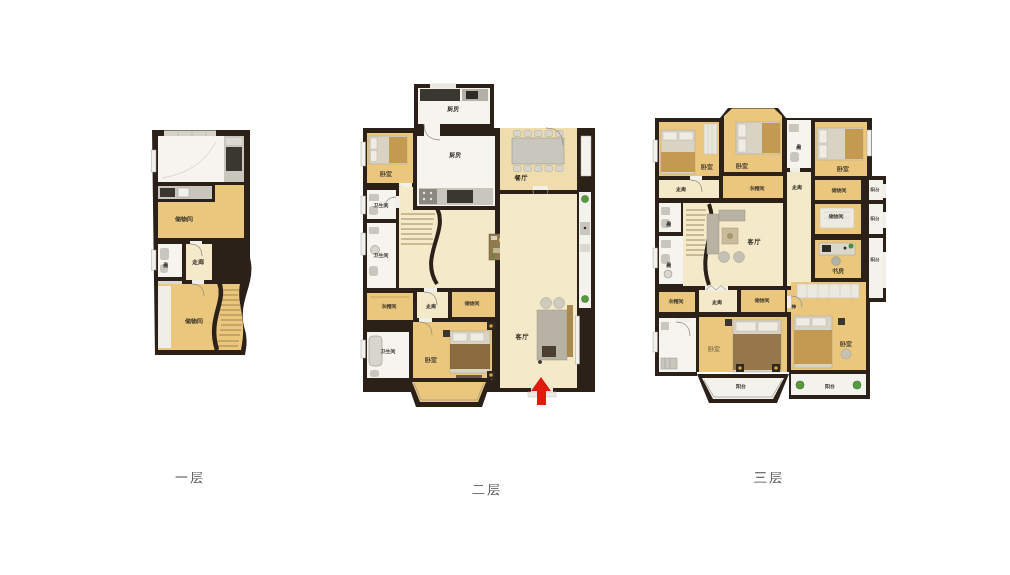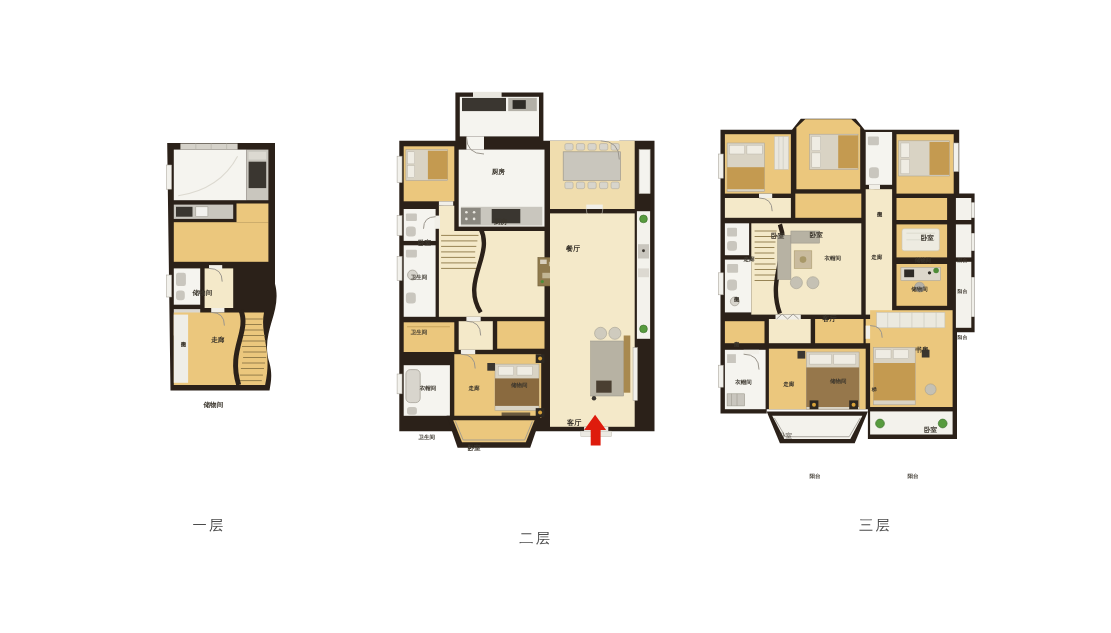--- a/index.html
+++ b/index.html
@@ -1,20 +1,20 @@
 <!DOCTYPE html>
 <html><head>
 <meta charset="utf-8">
 <style>
   html,body{margin:0;padding:0;background:#ffffff;}
   #stage{position:relative;width:1010px;height:575px;background:#ffffff;overflow:hidden;
          font-family:"DejaVu Sans",sans-serif;}
   #plan-svg{position:absolute;left:0;top:0;}
   .rl{position:absolute;transform:translate(-50%,-50%);font-size:6.5px;font-weight:700;
-      color:#3a352c;white-space:nowrap;line-height:1;letter-spacing:0;margin-top:48px;}
+      color:#3a352c;white-space:nowrap;line-height:1;letter-spacing:0;}
   .rl.s6{font-size:6px}
   .rl.s5{font-size:5px}
   .rl.s45{font-size:4.5px}
   .rl.v{writing-mode:vertical-rl;text-orientation:upright;}
   .rl.faint{opacity:.55}
   .cap{position:absolute;transform:translate(-50%,-50%);font-size:13px;color:#4b4b4b;
        letter-spacing:2px;font-weight:500;white-space:nowrap;font-family:Liberation Serif, serif;}
 </style>
 </head>
 <body>
@@ -378,15 +378,15 @@
   <span class="rl s5" style="left:762px;top:300px">储物间</span>
   <span class="rl v s45" style="left:793px;top:300px">梯</span>
   <span class="rl s6 faint" style="left:714px;top:349px">卧室</span>
   <span class="rl s6" style="left:846px;top:344px">卧室</span>
   <span class="rl s5" style="left:741px;top:386px">阳台</span>
   <span class="rl s5" style="left:830px;top:386px">阳台</span>
 </div>
 
 <span class="cap" style="left:190px;top:478px">一层</span>
 <span class="cap" style="left:487px;top:490px">二层</span>
-<span class="cap" style="left:796px;top:478px">三层</span>
+<span class="cap" style="left:769px;top:478px">三层</span>
 
 </div>
 
 </body></html>

